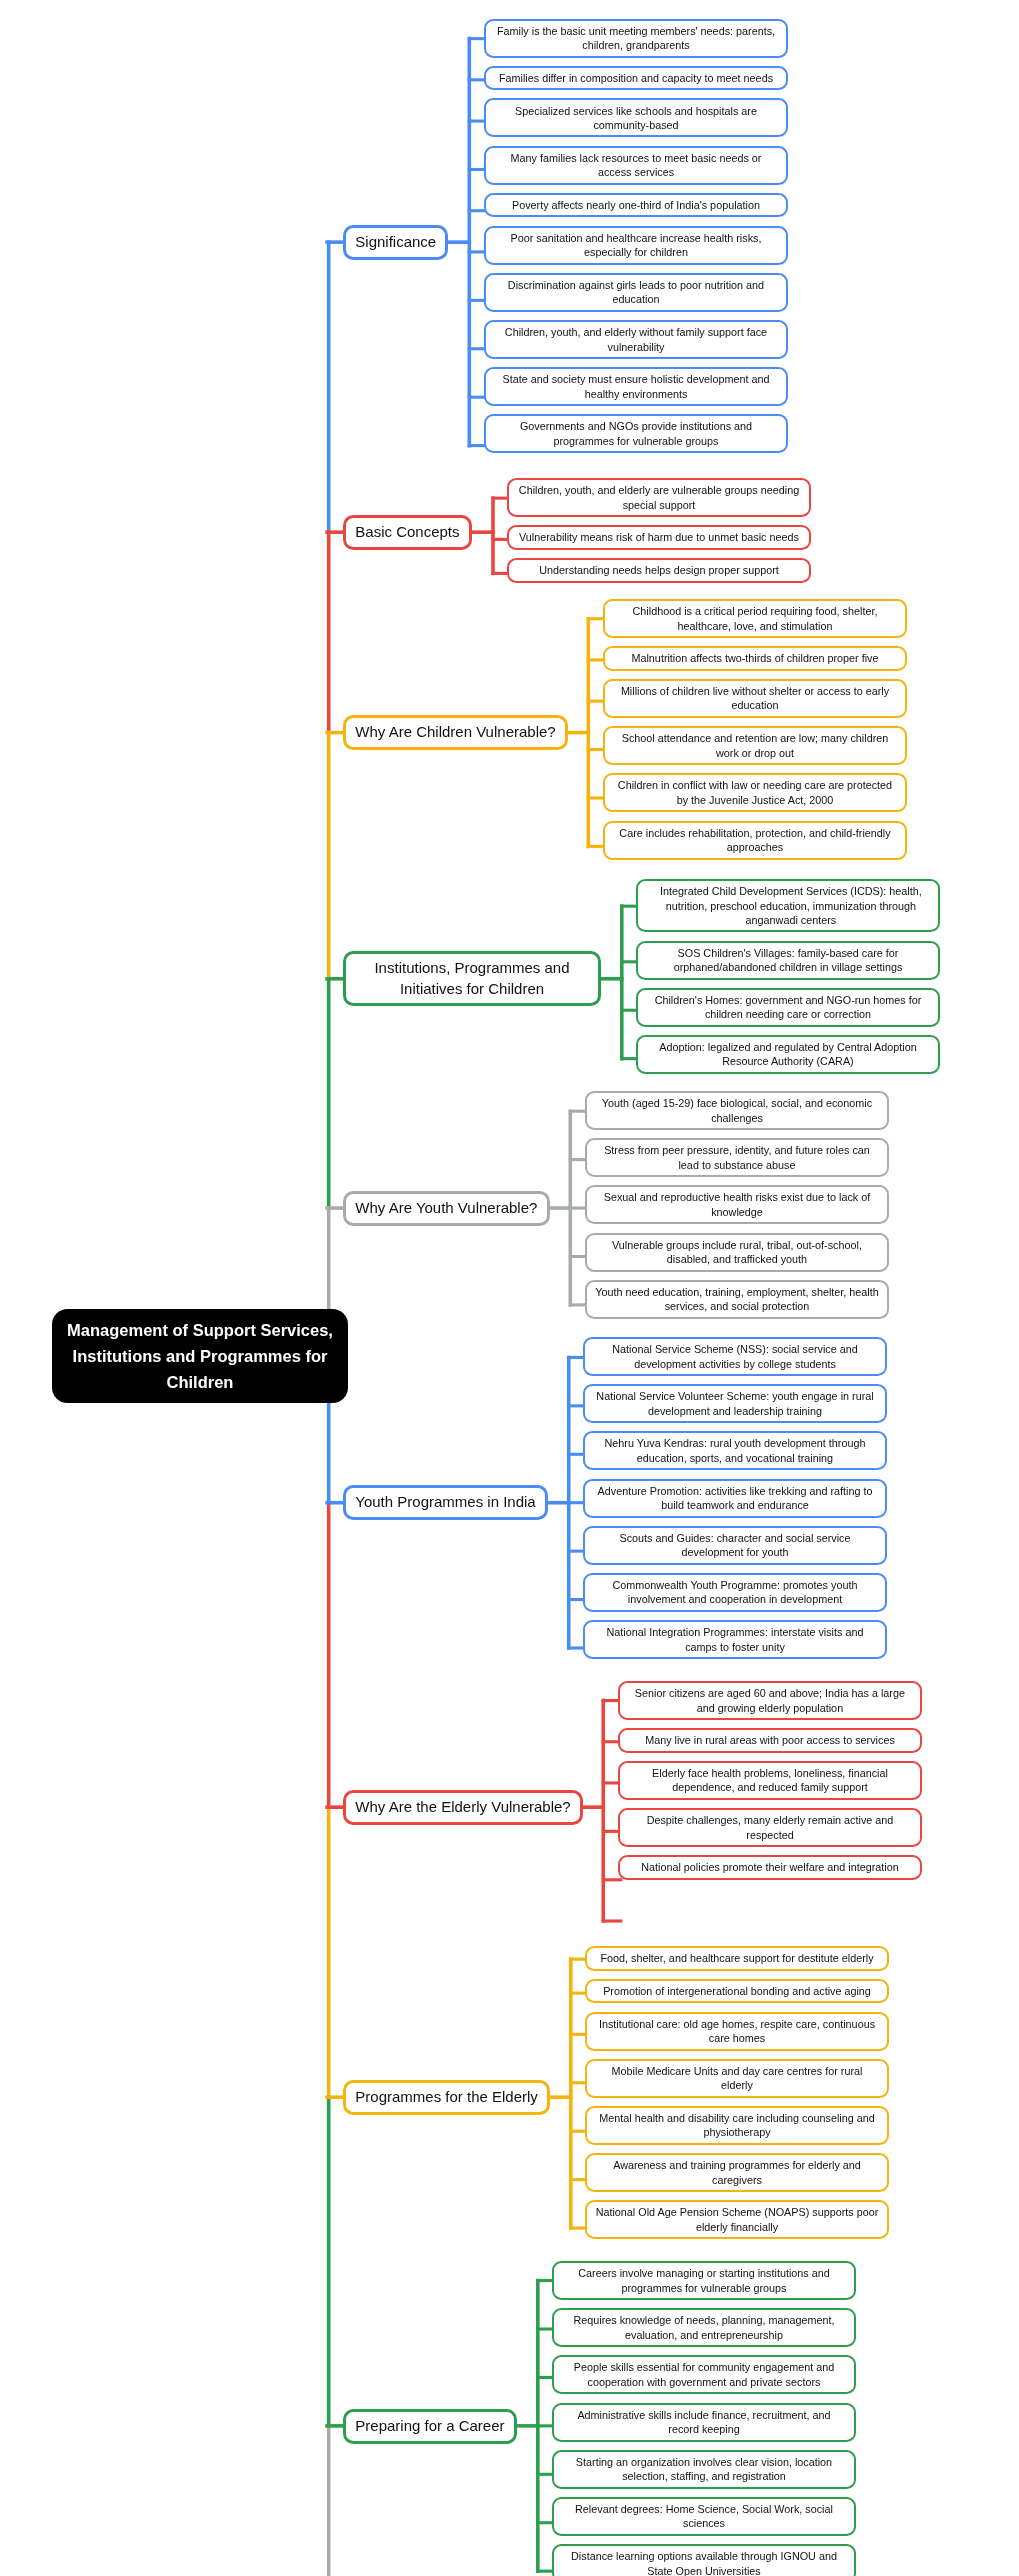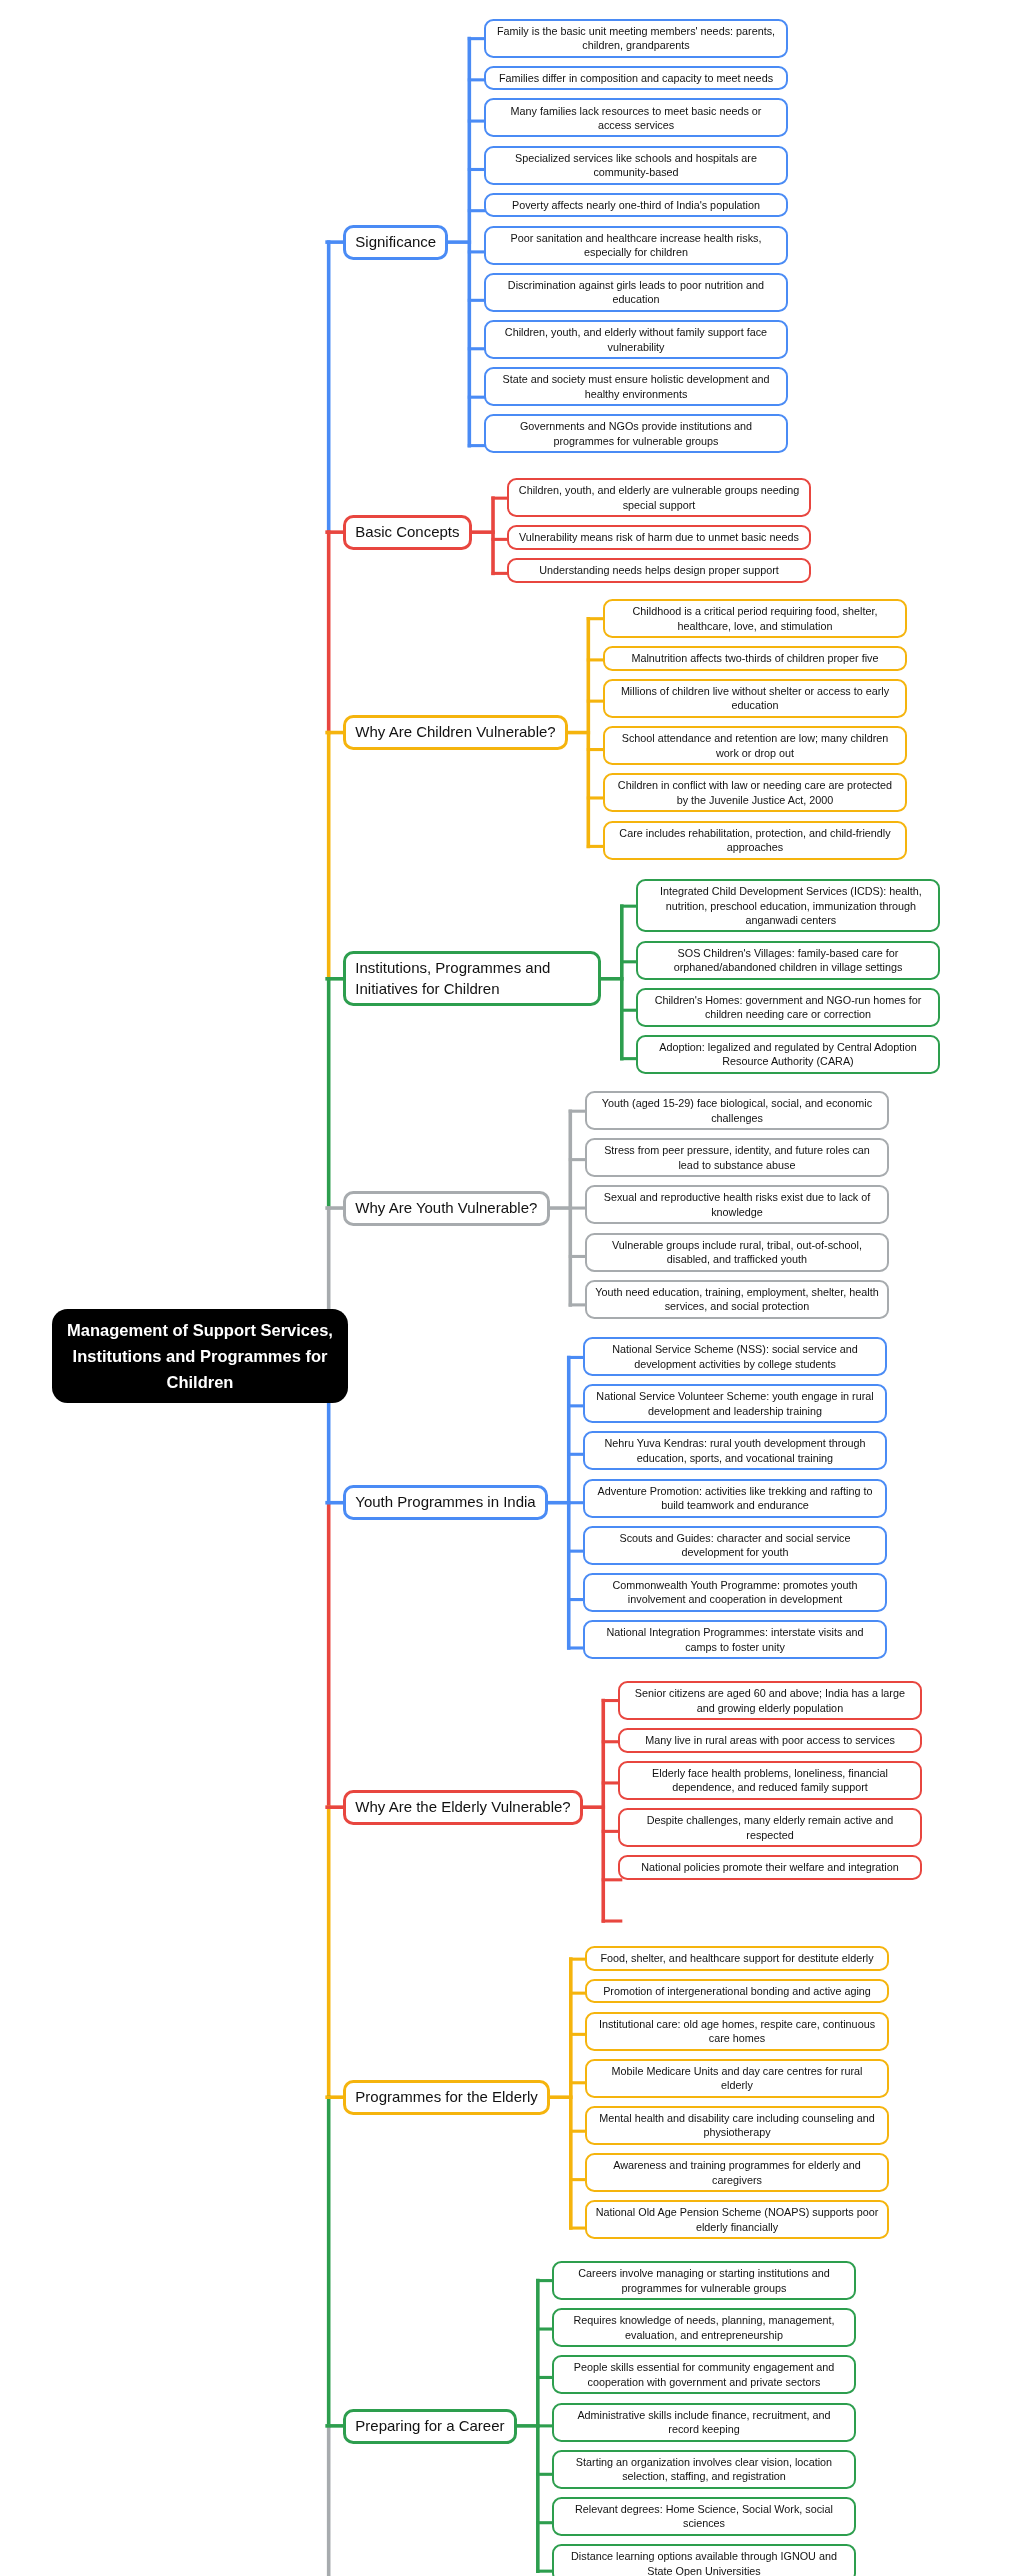--- a/index.html
+++ b/index.html
@@ -30,20 +30,21 @@
   .branch-label{
     position:absolute;
     box-sizing:border-box;
     width:max-content;max-width:258px;
     background:#ffffff;
     border:3.1px solid #888;
     border-radius:10.3px;
     padding:4.1px 9.3px;
     font-size:15px;line-height:20.6px;
     color:#111111;
+    text-align:center;
     z-index:3;
   }
   #root-node{
     position:absolute;
     left:52px;
     box-sizing:border-box;
     width:296px;
     border-radius:15.5px;
     padding:8.2px 11.3px;
     font-size:16.5px;line-height:26px;font-weight:bold;
@@ -156,22 +157,22 @@
       <line x1="837" y1="5093" x2="871" y2="5093" stroke="#a7abae" stroke-width="6" stroke-linecap="square"></line>
       <line x1="837" y1="5187" x2="871" y2="5187" stroke="#a7abae" stroke-width="6" stroke-linecap="square"></line>
     </svg>
 
   <div id="root-node" style="background: rgb(0, 0, 0); color: rgb(255, 255, 255); top: 1309px;">Management of Support Services, Institutions and Programmes for Children</div>
 
 <div class="branch-label" style="border-color: rgb(74, 139, 245); left: 343px; top: 225px;">Significance</div>
     <div class="leaf-col" style="left: 484px; top: 18.5px;">
       <div class="leaf" style="border-color: rgb(74, 139, 245);">Family is the basic unit meeting members' needs: parents, children, grandparents</div>
       <div class="leaf" style="border-color: rgb(74, 139, 245);">Families differ in composition and capacity to meet needs</div>
+      <div class="leaf" style="border-color: rgb(74, 139, 245);">Specialized services like schools and hospitals are community-based</div>
       <div class="leaf" style="border-color: rgb(74, 139, 245);">Many families lack resources to meet basic needs or access services</div>
-      <div class="leaf" style="border-color: rgb(74, 139, 245);">Specialized services like schools and hospitals are community-based</div>
       <div class="leaf" style="border-color: rgb(74, 139, 245);">Poverty affects nearly one-third of India's population</div>
       <div class="leaf" style="border-color: rgb(74, 139, 245);">Poor sanitation and healthcare increase health risks, especially for children</div>
       <div class="leaf" style="border-color: rgb(74, 139, 245);">Discrimination against girls leads to poor nutrition and education</div>
       <div class="leaf" style="border-color: rgb(74, 139, 245);">Children, youth, and elderly without family support face vulnerability</div>
       <div class="leaf" style="border-color: rgb(74, 139, 245);">State and society must ensure holistic development and healthy environments</div>
       <div class="leaf" style="border-color: rgb(74, 139, 245);">Governments and NGOs provide institutions and programmes for vulnerable groups</div>
     </div>
     <div class="branch-label" style="border-color: rgb(232, 70, 63); left: 343px; top: 515px;">Basic Concepts</div>
     <div class="leaf-col" style="left: 507px; top: 478px;">
       <div class="leaf" style="border-color: rgb(232, 70, 63);">Children, youth, and elderly are vulnerable groups needing special support</div>

